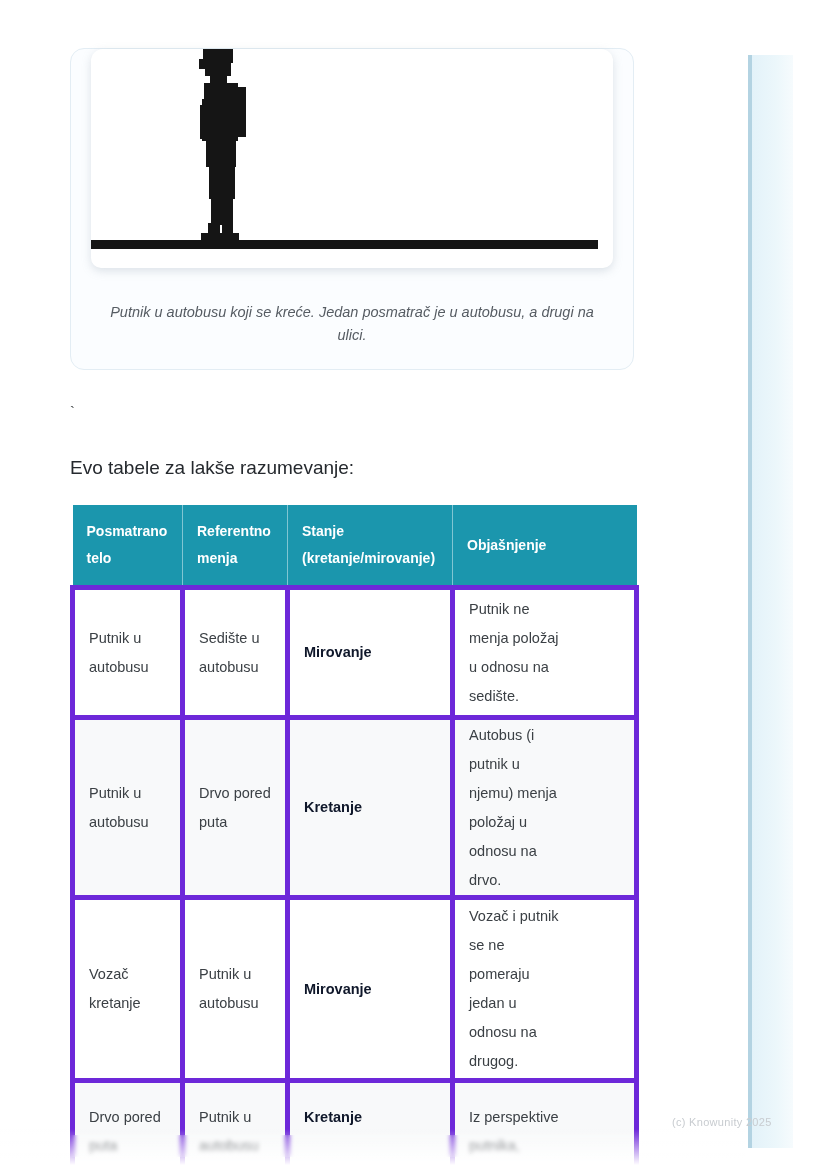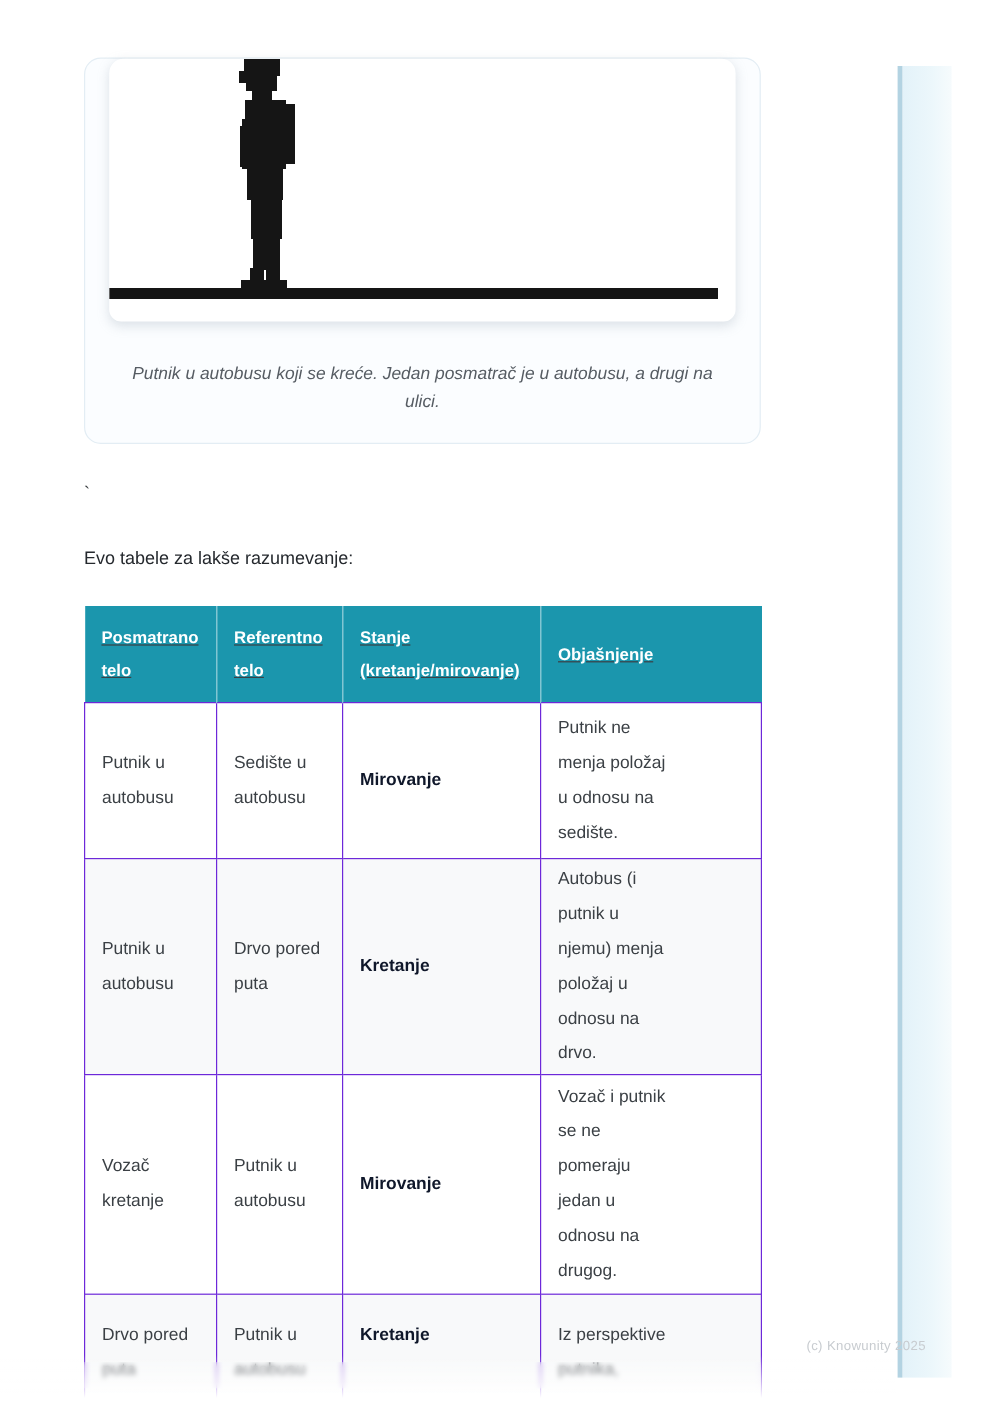--- a/index.html
+++ b/index.html
@@ -56,57 +56,57 @@
     position: absolute;
     left: 70px;
     top: 388px;
     font-size: 15px;
     color: #3c4043;
   }
   .intro {
     position: absolute;
     left: 70px;
     top: 442px;
-    font-size: 15px;
+    font-size: 19px;
     color: #25292e;
   }
 
   
   table.data {
     position: absolute;
     left: 70px;
     top: 490px;
     width: 564px;
     border-collapse: collapse;
     table-layout: fixed;
   }
   col.c1 { width: 110px; }
   col.c2 { width: 105px; }
   col.c3 { width: 165px; }
   col.c4 { width: 184px; }
-  thead tr { height: 80px; text-decoration: underline; }
+  thead tr { height: 80px; }
   th {
     background: #1b96ad;
     color: #ffffff;
     font-weight: 600;
     font-size: 14px;
     line-height: 27px;
     text-align: left;
     vertical-align: middle;
     padding: 13px 10px 13px 14px;
     white-space: pre-line;
     border: none;
   }
   th + th { border-left: 1px solid rgba(255,255,255,0.45); }
   td {
     font-size: 14.5px;
     line-height: 29px;
     vertical-align: middle;
     padding: 0 14px;
-    border: 1px solid #6d28d9;
+    border: 5px solid #6d28d9;
     white-space: pre-line;
     color: #3b4045;
     background: #ffffff;
   }
   tbody tr:nth-child(even) td { background: #f8f9fa; }
   td.state { font-weight: 700; color: #0f172a; }
   tr.row-1 { height: 130px; }
   tr.row-2 { height: 180px; }
   tr.row-3 { height: 183px; }
   tr.row-4 { height: 220px; }
@@ -198,21 +198,21 @@
       <col class="c1">
         <col class="c2">
         <col class="c3">
         <col class="c4">
     </colgroup>
     <thead>
       <tr>
         <th>Posmatrano
 telo</th>
         <th>Referentno
-telo</th>
+menja</th>
         <th>Stanje
 (kretanje/mirovanje)</th>
         <th>Objašnjenje</th>
       </tr>
     </thead>
     <tbody>
       <tr class="row-1">
         <td>Putnik u
 autobusu</td>
         <td>Sedište u

